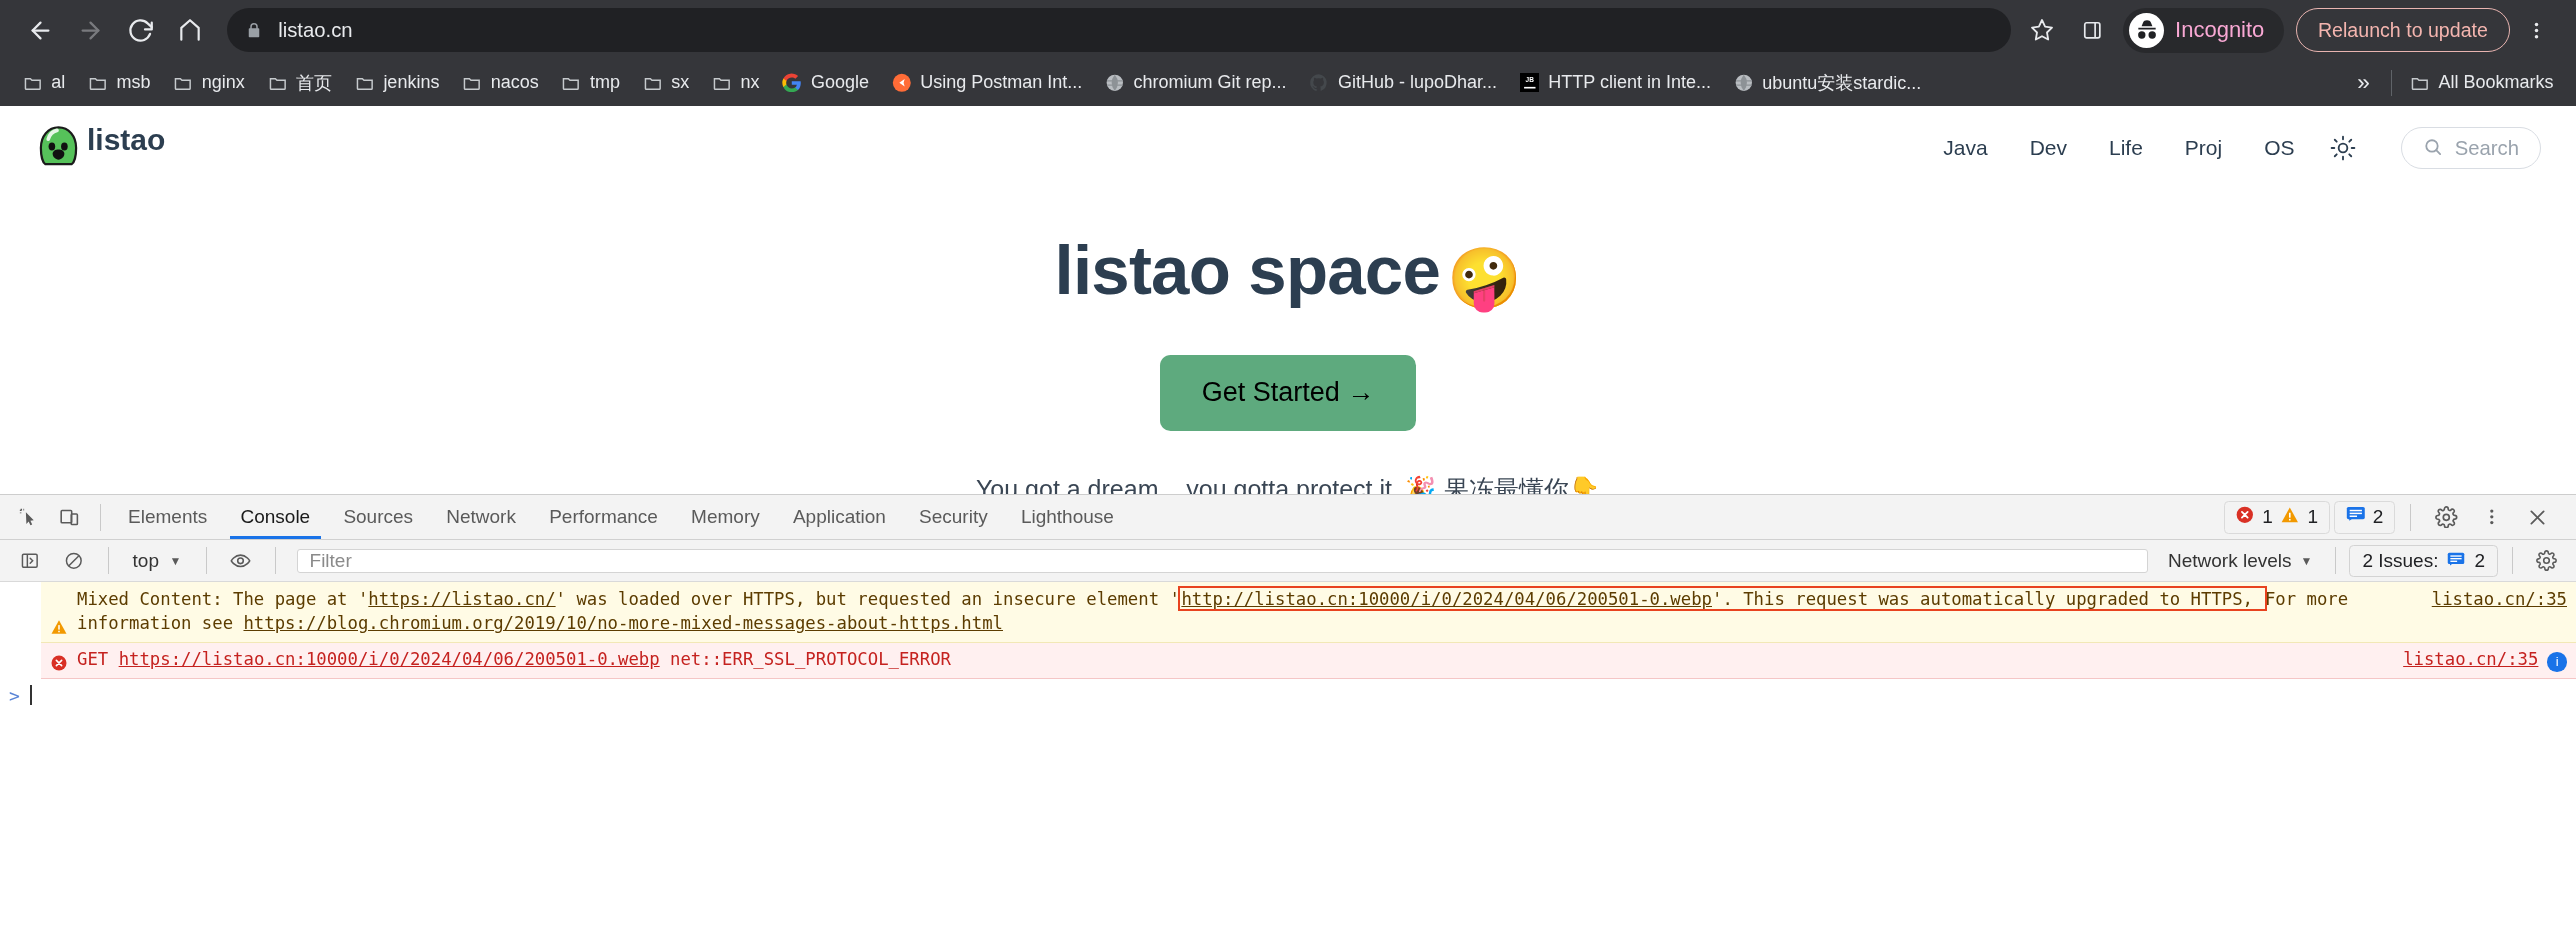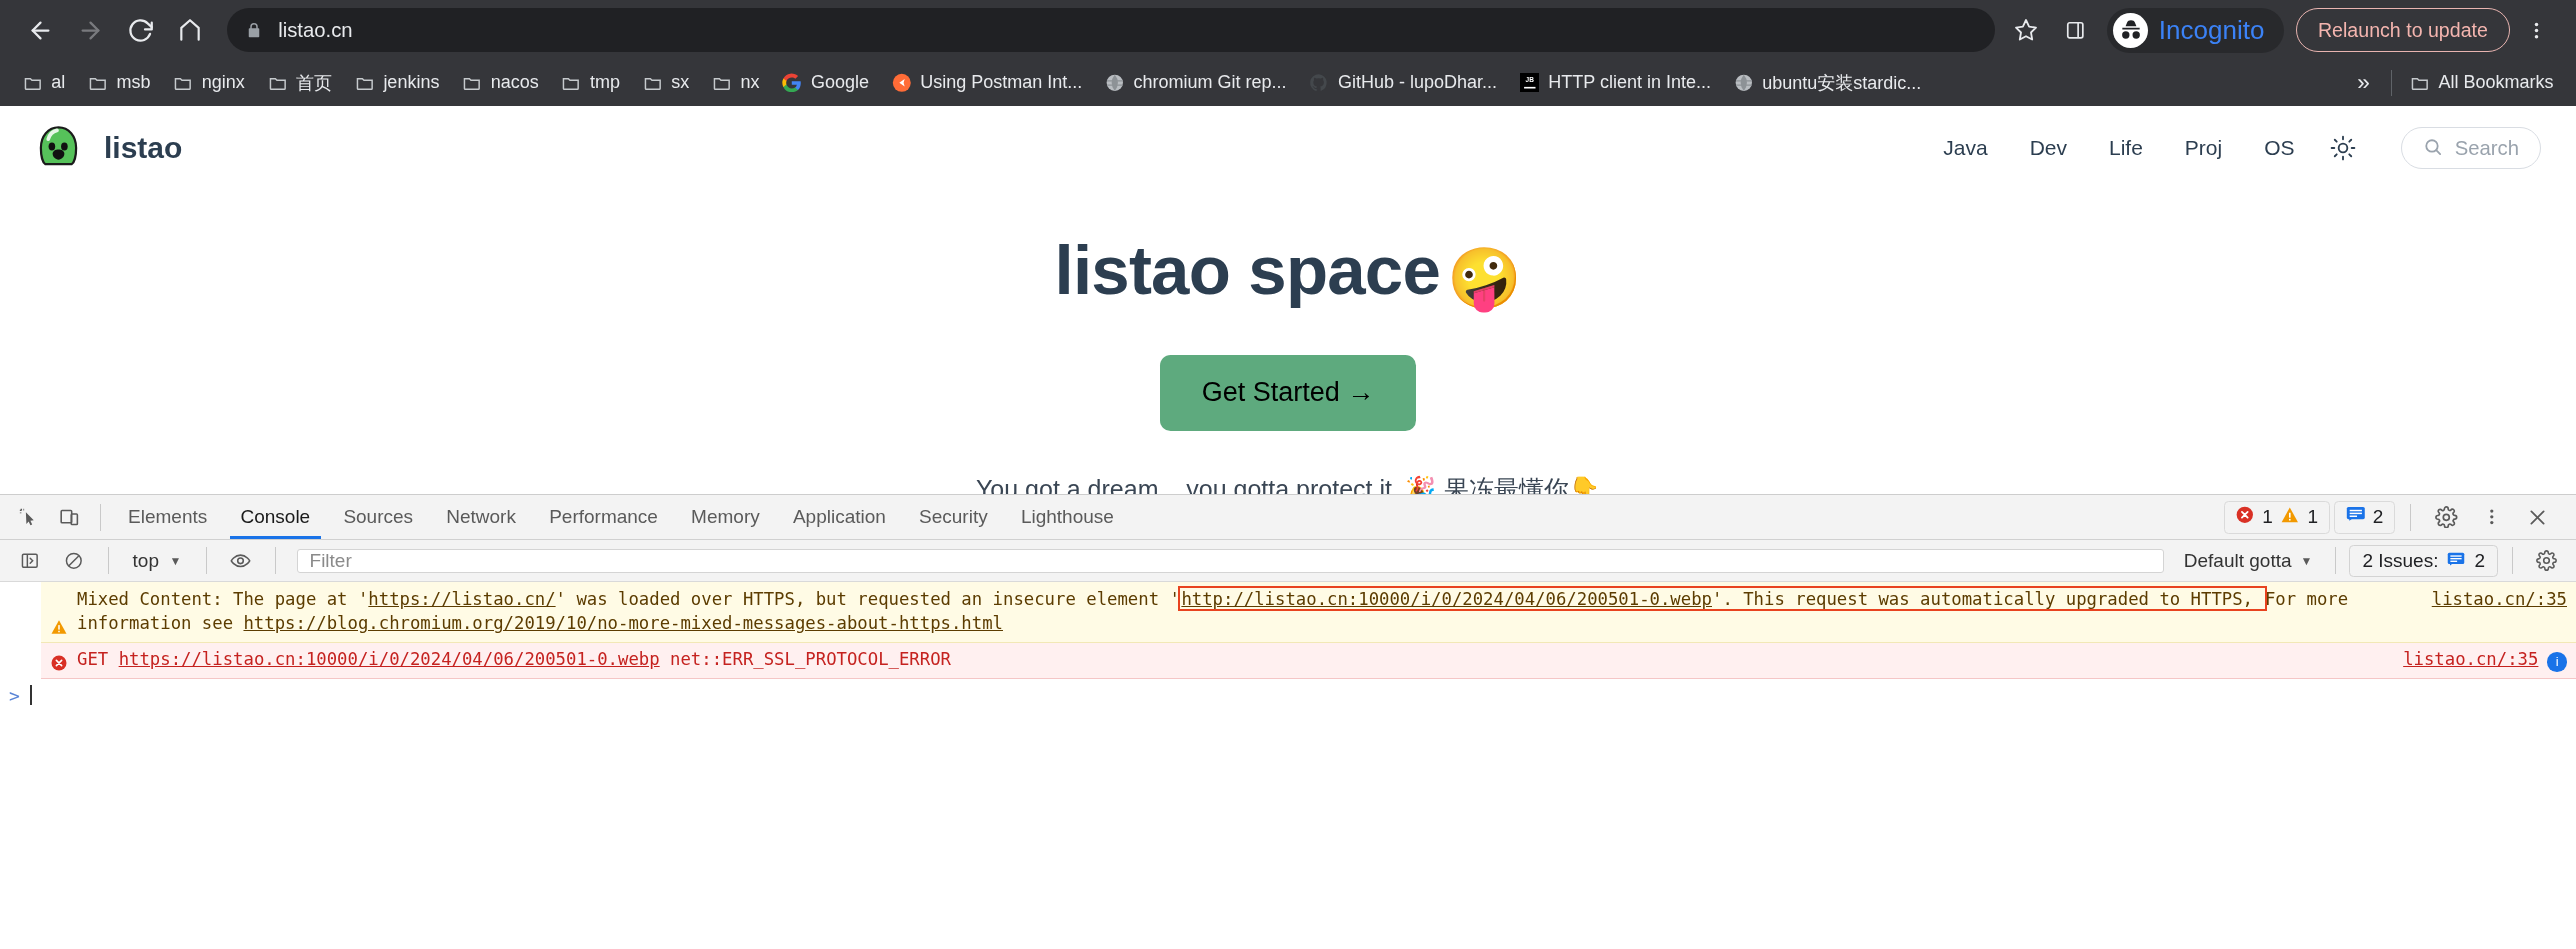--- a/index.html
+++ b/index.html
@@ -67,21 +67,21 @@
     height: 45px;
     padding: 0 19.6px 0 6px;
     margin-left: 4.5px;
   }
   .profile-pill .incog-avatar {
     width: 35px; height: 35px; border-radius: 50%;
     background: #ffffff;
     display: flex; align-items: center; justify-content: center;
     flex: 0 0 auto;
   }
-  .profile-pill .profile-label { color: #3b82f6; font-size: 26px; white-space: nowrap; }
+  .profile-pill .profile-label { color: #f9a8d4; font-size: 22px; white-space: nowrap; }
   .relaunch-btn {
     border: 0.8px solid #e8b4b0;
     border-radius: 22.6px;
     height: 44px;
     display: flex; align-items: center;
     padding: 0 21px;
     color: #f4b5af;
     font-size: 19.6px;
     white-space: nowrap;
     margin-left: 7.5px;
@@ -125,21 +125,21 @@
     overflow: hidden;
   }
 
   .site-header {
     height: 84px;
     display: flex;
     align-items: center;
     padding: 0 35px;
     background: #ffffff;
   }
-  .brand { display: flex; align-items: center; gap: 22px; }
+  .brand { display: flex; align-items: flex-start; gap: 5px; }
   .brand-name { font-size: 30px; font-weight: bold; color: #2c3e50; }
   .site-nav { margin-left: auto; display: flex; align-items: center; gap: 35px; }
   .nav-link { font-size: 21px; color: #2c3e50; white-space: nowrap; margin-left: 7px; }
   .theme-toggle { display: flex; align-items: center; }
   .search-box {
     display: flex; align-items: center; gap: 12px;
     border: 0.8px solid #d9dde3;
     border-radius: 22.6px;
     height: 42px;
     padding: 0 21px;
@@ -781,21 +781,21 @@
         <svg width="21" height="19.6" viewBox="0 0 24 20" fill="none" stroke="#5a5a5a" stroke-width="1.8">
             <path d="M1.5 10S5 3.5 12 3.5 22.5 10 22.5 10 19 16.5 12 16.5 1.5 10 1.5 10z"></path>
             <circle cx="12" cy="10" r="3.2"></circle>
           </svg>
       </div>
       <div class="dt-sep"></div>
       <div class="filter-input">
         <span class="ph">Filter</span>
       </div>
       <div class="levels-select">
-        <span>Default gotta</span>
+        <span>Network levels</span>
         <span class="caret">▼</span>
       </div>
       <div class="dt-sep"></div>
       <div class="issues-pill">
         <span>2 Issues:</span>
         <span><svg width="18" height="15" viewBox="0 0 24 20">
               <rect x="1" y="1" width="22" height="15" rx="2" fill="#1a73e8"></rect>
               <path d="M4 18l4-3h-4z" fill="#1a73e8"></path>
               <rect x="4.5" y="4.5" width="15" height="1.8" fill="#fff"></rect>
               <rect x="4.5" y="8" width="15" height="1.8" fill="#fff"></rect>

